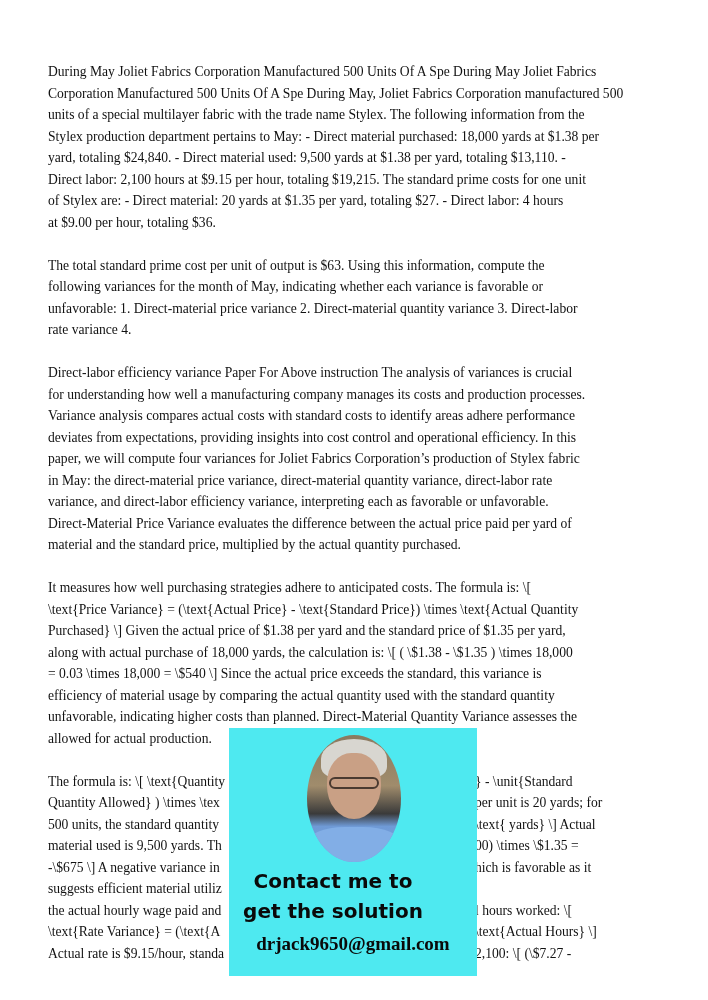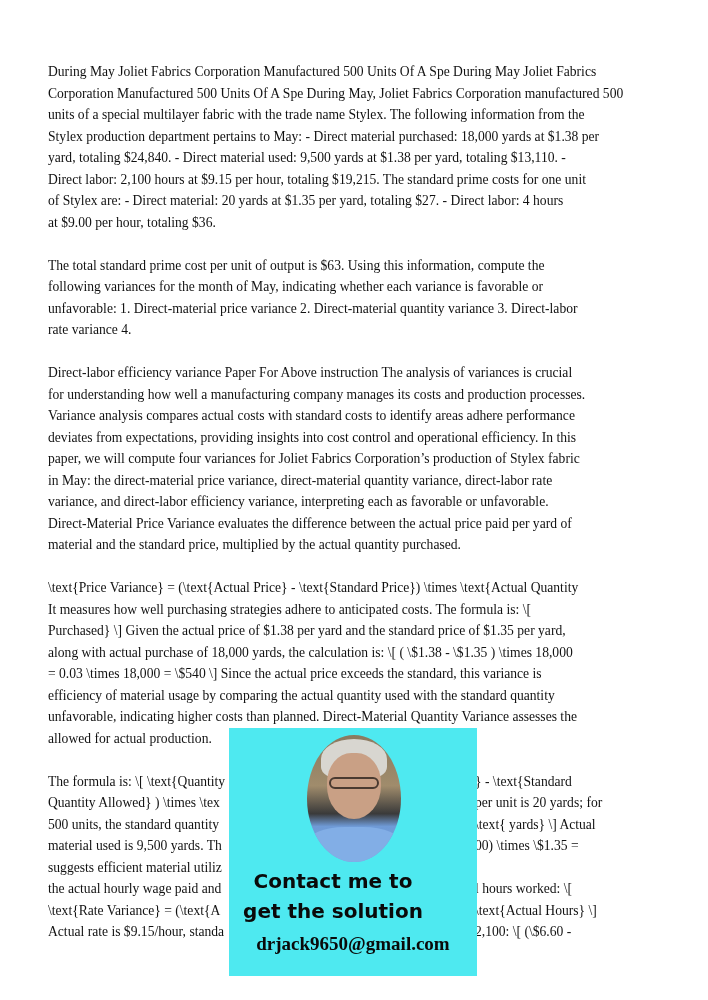--- a/index.html
+++ b/index.html
@@ -65,60 +65,64 @@
     <span class="line">for understanding how well a manufacturing company manages its costs and production processes.</span>
     <span class="line">Variance analysis compares actual costs with standard costs to identify areas adhere performance</span>
     <span class="line">deviates from expectations, providing insights into cost control and operational efficiency. In this</span>
     <span class="line">paper, we will compute four variances for Joliet Fabrics Corporation’s production of Stylex fabric</span>
     <span class="line">in May: the direct-material price variance, direct-material quantity variance, direct-labor rate</span>
     <span class="line">variance, and direct-labor efficiency variance, interpreting each as favorable or unfavorable.</span>
     <span class="line">Direct-Material Price Variance evaluates the difference between the actual price paid per yard of</span>
     <span class="line">material and the standard price, multiplied by the actual quantity purchased.</span>
   </p>
   <p class="para">
+    <span class="line">It measures how well purchasing strategies adhere to anticipated costs. The formula is: \[</span>
     <span class="line">\text{Price Variance} = (\text{Actual Price} - \text{Standard Price}) \times \text{Actual Quantity</span>
-    <span class="line">It measures how well purchasing strategies adhere to anticipated costs. The formula is: \[</span>
     <span class="line">Purchased} \] Given the actual price of $1.38 per yard and the standard price of $1.35 per yard,</span>
     <span class="line">along with actual purchase of 18,000 yards, the calculation is: \[ ( \$1.38 - \$1.35 ) \times 18,000</span>
     <span class="line">= 0.03 \times 18,000 = \$540 \] Since the actual price exceeds the standard, this variance is</span>
     <span class="line">efficiency of material usage by comparing the actual quantity used with the standard quantity</span>
     <span class="line">unfavorable, indicating higher costs than planned. Direct-Material Quantity Variance assesses the</span>
     <span class="line">allowed for actual production.</span>
   </p>
   <p class="para">
     <span class="split-line">
         <span class="left">The formula is: \[ \text{Quantity</span>
-        <span class="right" style="left:427px">} - \text{Standard</span>
+        <span class="right" style="left:427px">} - \unit{Standard</span>
       </span>
     <span class="split-line">
         <span class="left">Quantity Allowed} ) \times \tex</span>
         <span class="right" style="left:427px">per unit is 20 yards; for</span>
       </span>
     <span class="split-line">
         <span class="left">500 units, the standard quantity</span>
         <span class="right" style="left:427px">\text{ yards} \] Actual</span>
       </span>
     <span class="split-line">
         <span class="left">material used is 9,500 yards. Th</span>
         <span class="right" style="left:427px">00) \times \$1.35 =</span>
       </span>
     <span class="split-line">
+        <span class="left">-\$675 \] A negative variance in</span>
+        <span class="right" style="left:427px">hich is favorable as it</span>
+      </span>
+    <span class="split-line">
         <span class="left">suggests efficient material utiliz</span>
       </span>
     <span class="split-line">
         <span class="left">the actual hourly wage paid and</span>
         <span class="right" style="left:427px">l hours worked: \[</span>
       </span>
     <span class="split-line">
         <span class="left">\text{Rate Variance} = (\text{A</span>
         <span class="right" style="left:427px">\text{Actual Hours} \]</span>
       </span>
     <span class="split-line">
         <span class="left">Actual rate is $9.15/hour, standa</span>
-        <span class="right" style="left:427px">2,100: \[ (\$6.60 -</span>
+        <span class="right" style="left:427px">2,100: \[ (\$7.27 -</span>
       </span>
   </p>
 </div>
 
 <div class="overlay">
   <div class="portrait">
     <div class="hair"></div>
     <div class="face"></div>
     <div class="glasses"></div>
     <div class="shirt"></div>

